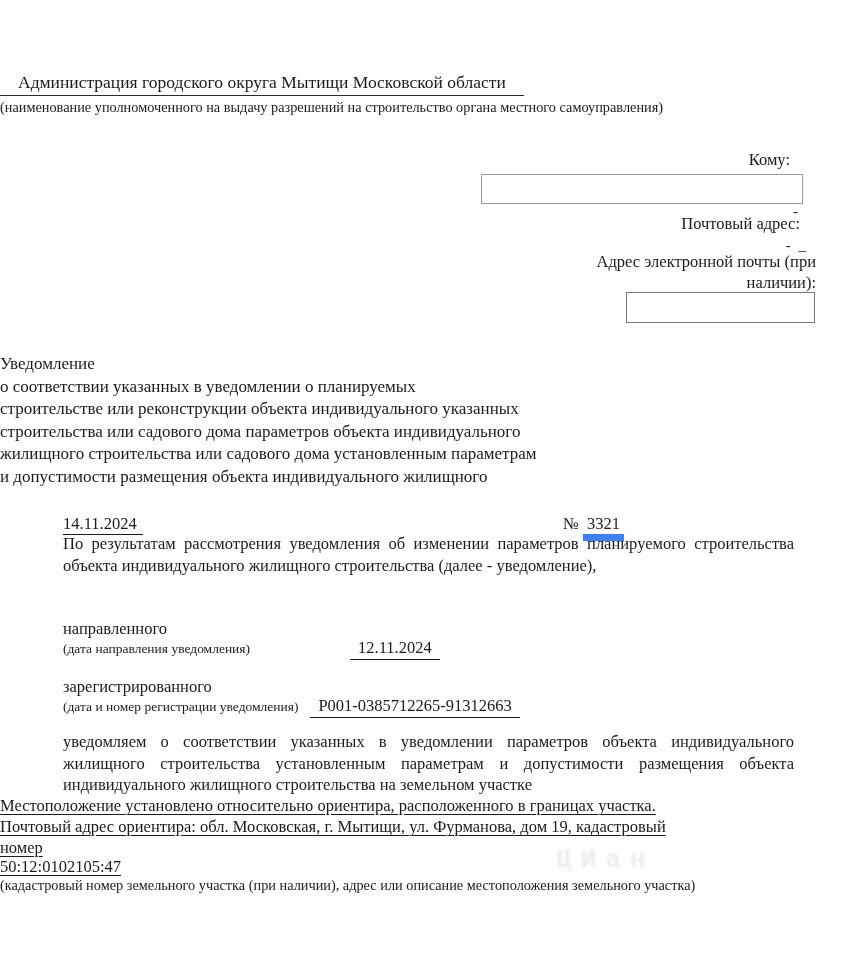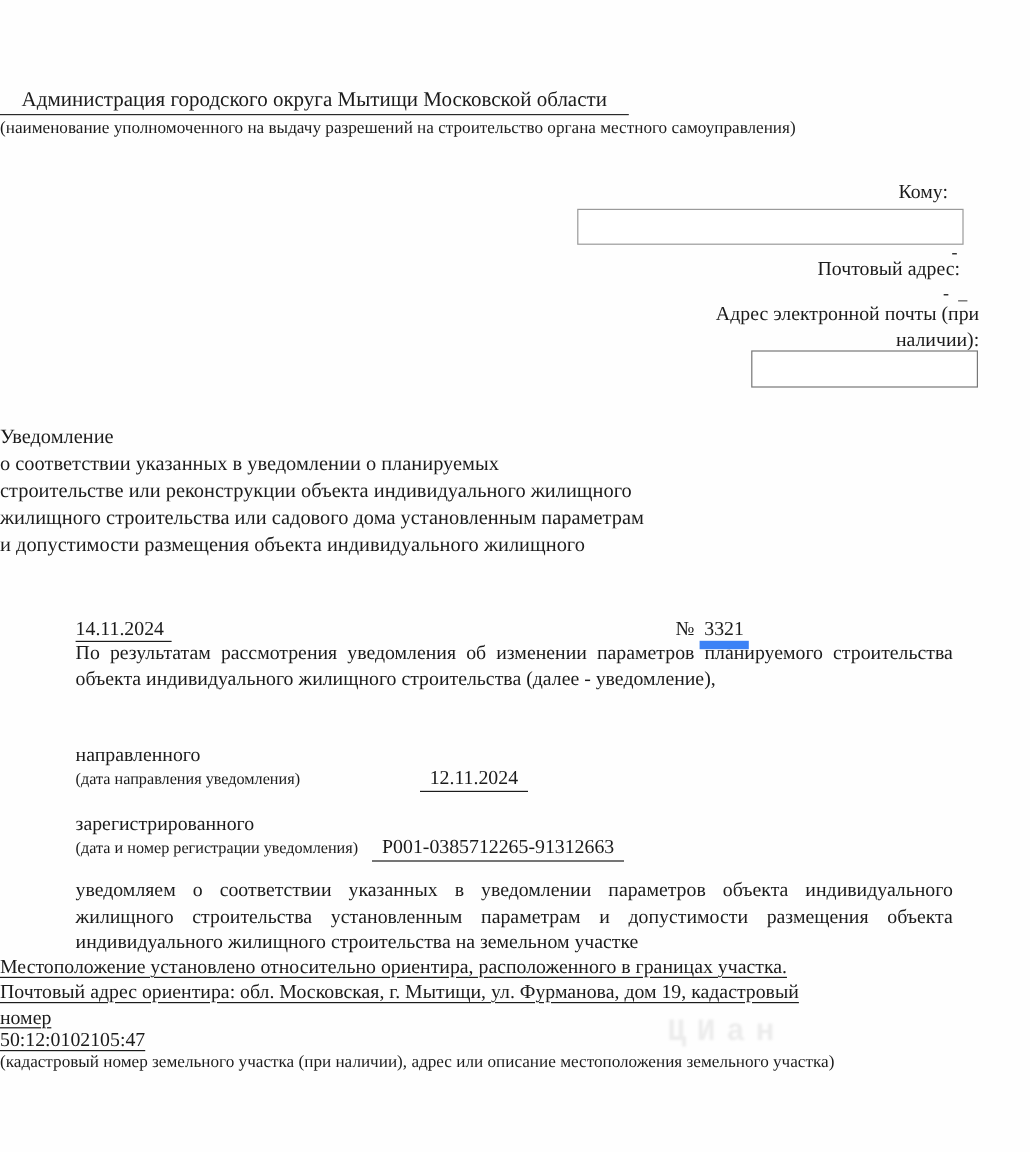--- a/index.html
+++ b/index.html
@@ -126,21 +126,22 @@
   <div class="abs dash-2">- _</div>
   <div class="abs email-label">
     <span>Адрес электронной почты (при</span><br>
     <span>наличии):</span>
   </div>
   <div class="abs email-box"></div>
 
   <div class="abs centered doc-title">
     <div>Уведомление</div>
     <div>о соответствии указанных в уведомлении о планируемых</div>
-    <div>строительстве или реконструкции объекта индивидуального жилищного</div>
+    <div>строительстве или реконструкции объекта индивидуального указанных</div>
+    <div>строительства или садового дома параметров объекта индивидуального</div>
     <div>жилищного строительства или садового дома установленным параметрам</div>
     <div>и допустимости размещения объекта индивидуального жилищного</div>
   </div>
 
   <div class="abs meta-row">
     <span class="doc-date">14.11.2024</span>
     <span class="doc-number-group">
       <span>№</span>
       <span class="doc-number">3321</span>
     </span>

